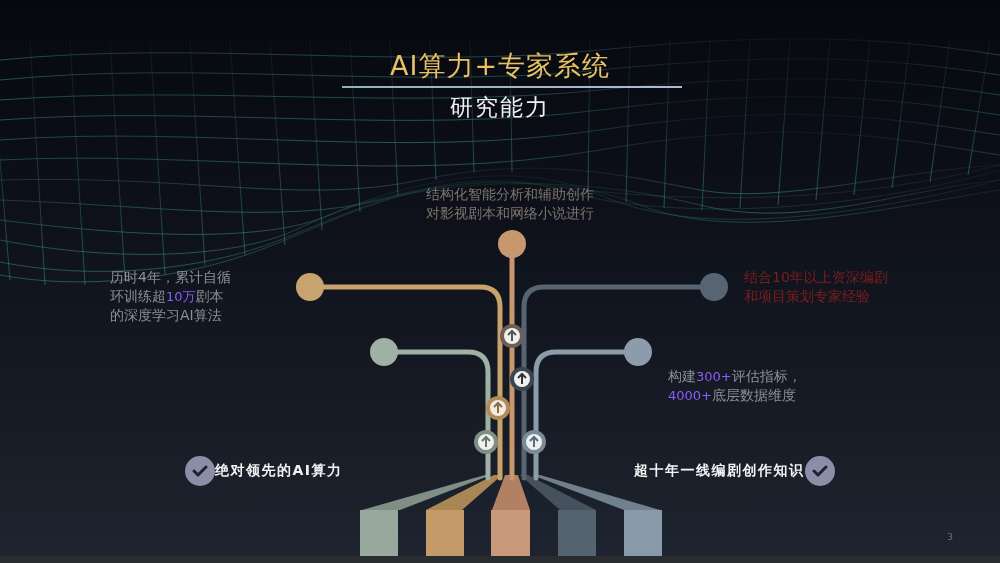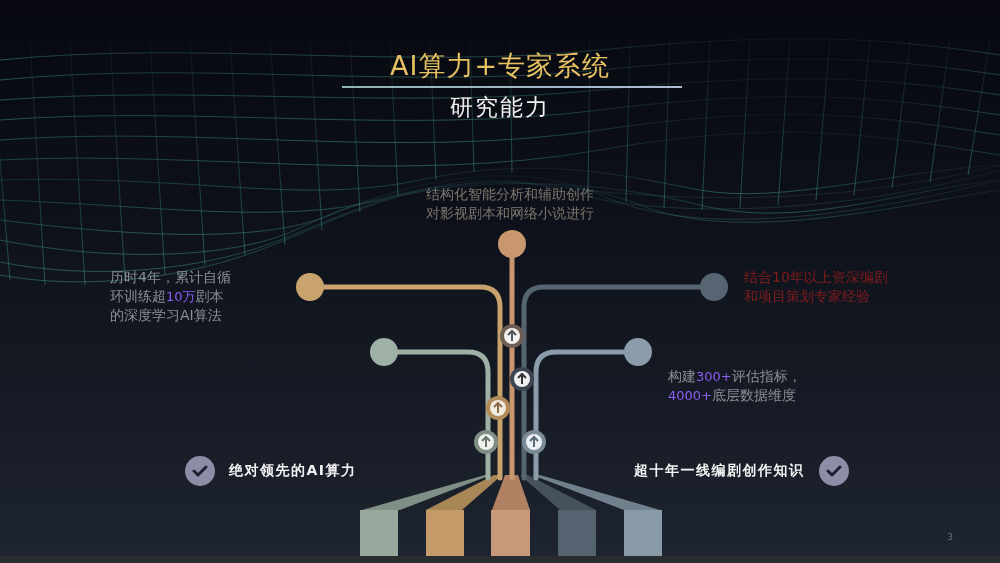--- a/index.html
+++ b/index.html
@@ -25,21 +25,21 @@
   .desc {
     position: absolute; font-size: 14px; line-height: 19px; color: #8b8f98;
   }
   .desc b { color: #8b5cf6; font-weight: normal; font-size: 13px; }
   .desc.top { left: 380px; width: 260px; top: 185px; text-align: center; color: #7d766e; }
   .desc.l1 { left: 110px; width: 178px; top: 268px; text-align: left; }
   .desc.l2 { left: 140px; width: 226px; top: 342px; text-align: right; }
   .desc.r1 { left: 744px; width: 200px; top: 268px; text-align: left; color: #7f1d1d; }
   .desc.r2 { left: 668px; width: 200px; top: 335px; text-align: left; margin-top: 32px; }
   .check-row {
-    position: absolute; display: flex; align-items: center; gap: 14px;
+    position: absolute; display: flex; align-items: center; 
     color: #f2f2f2; font-size: 14px; font-weight: bold; letter-spacing: 1.5px; justify-content: space-between;
   }
   .check-row.left { left: 185px; top: 456px; }
   .check-row.right { left: 634px; top: 456px; }
   .check-icon {
     width: 30px; height: 30px; border-radius: 50%; background: #8c8ea8;
     display: flex; align-items: center; justify-content: center;
   }
   .diagram { position: absolute; left: 0; top: 0; width: 1000px; height: 563px; }
   .page-num {

